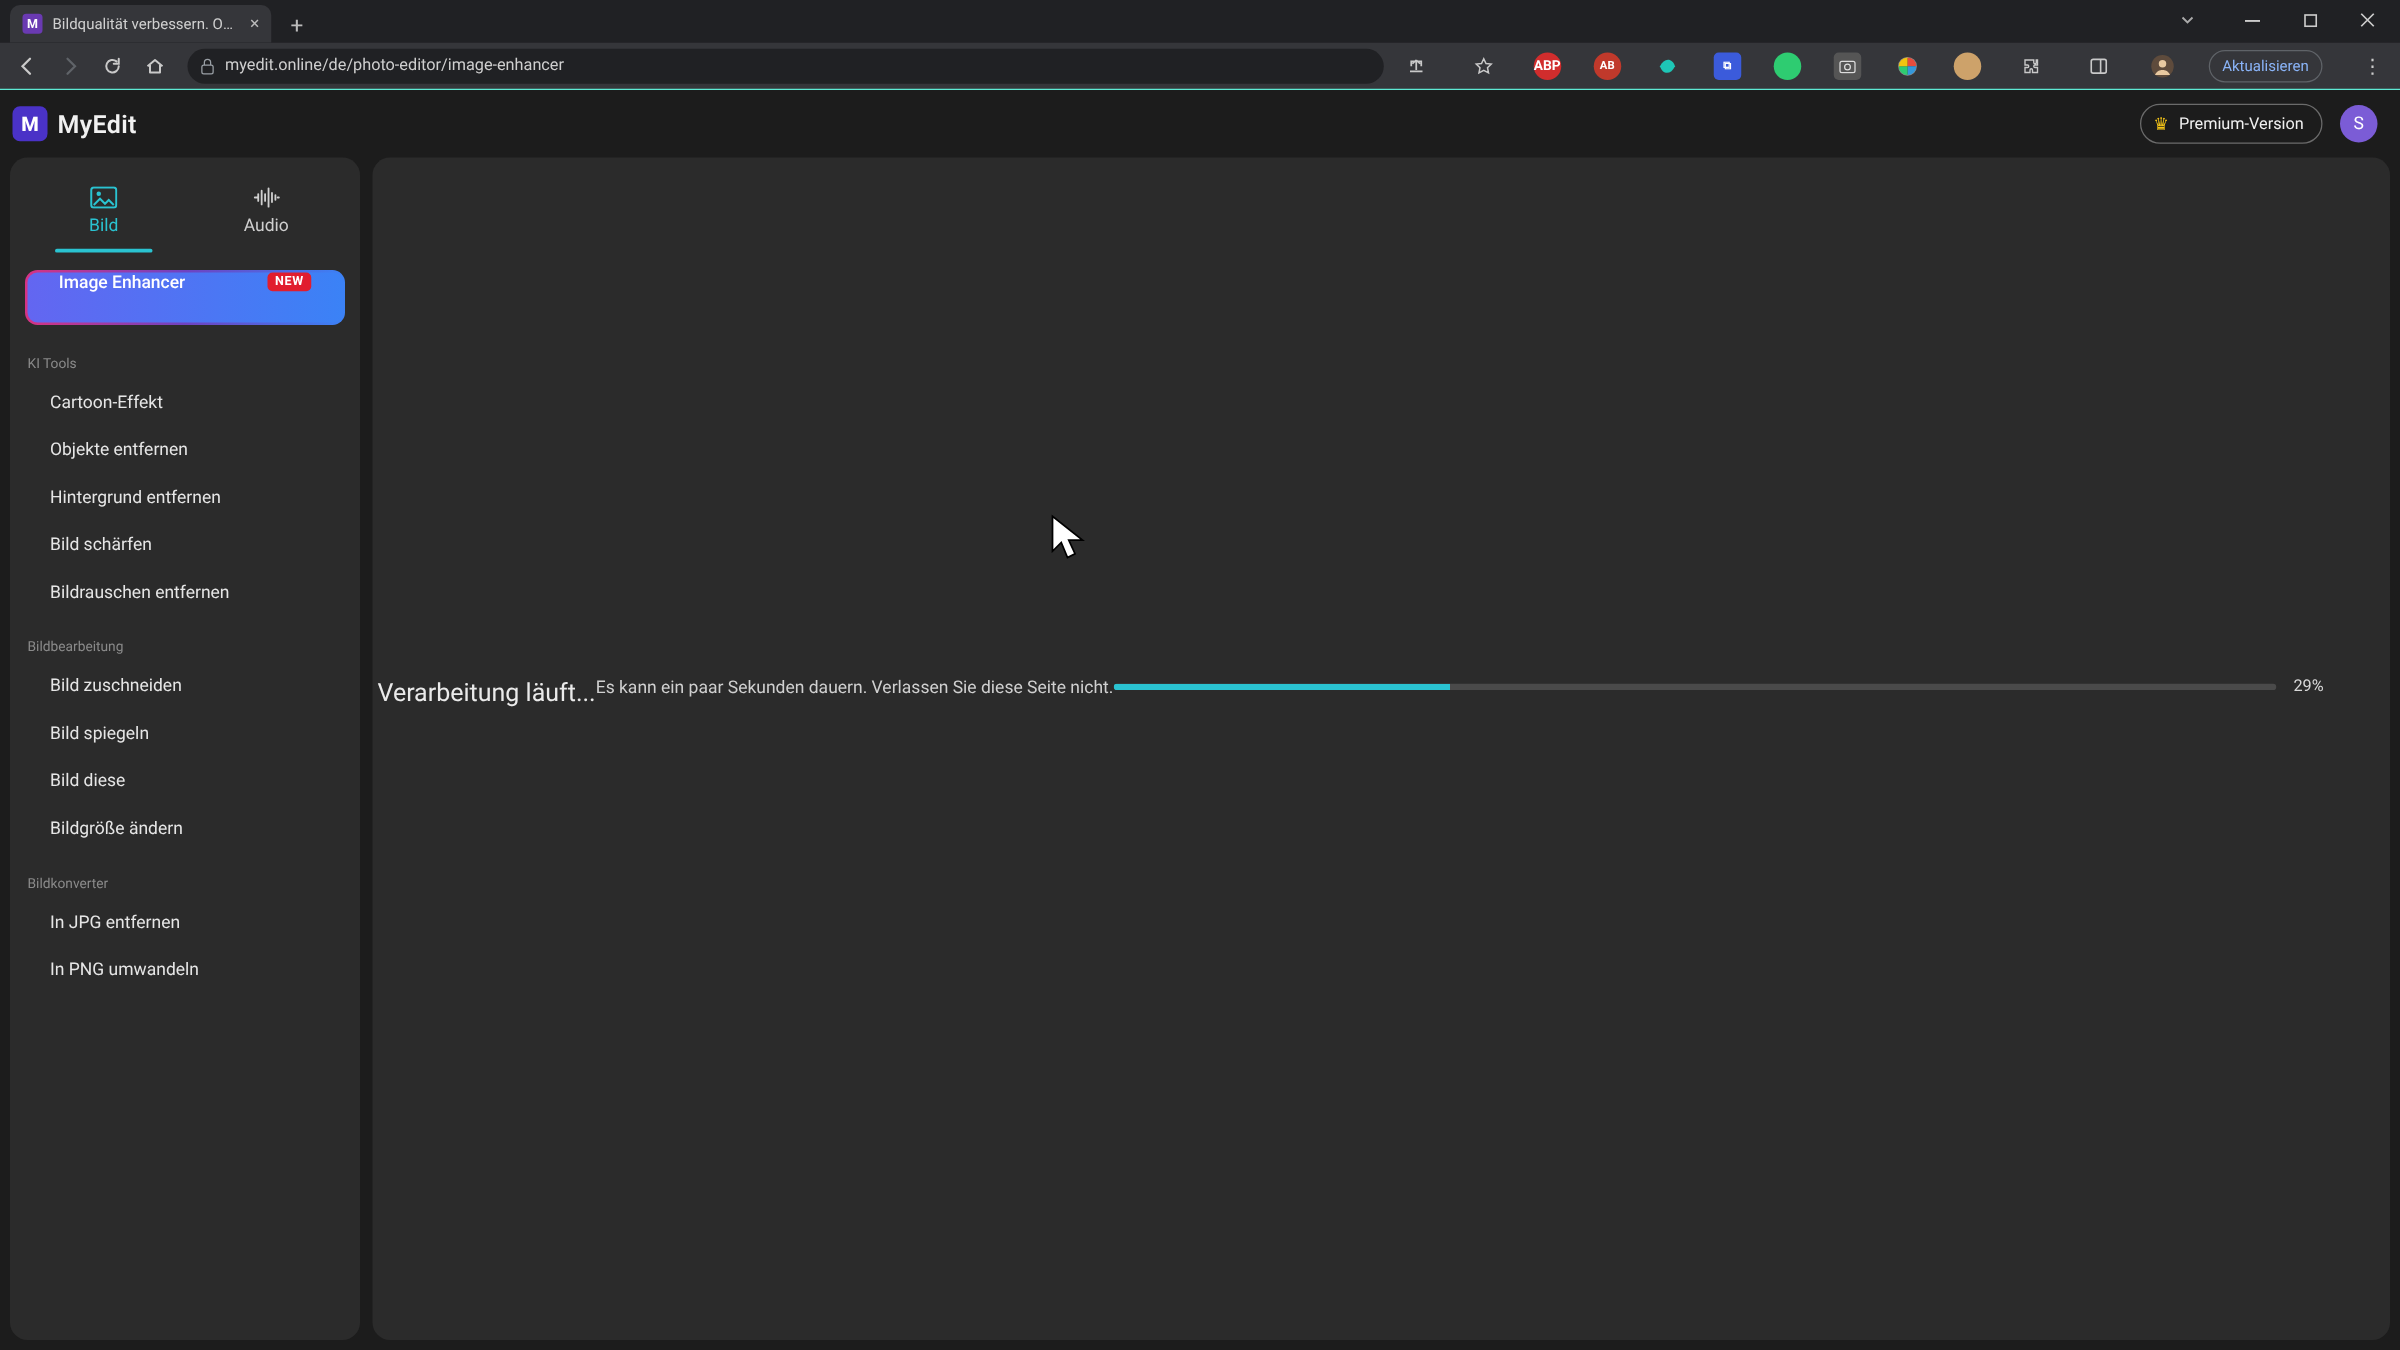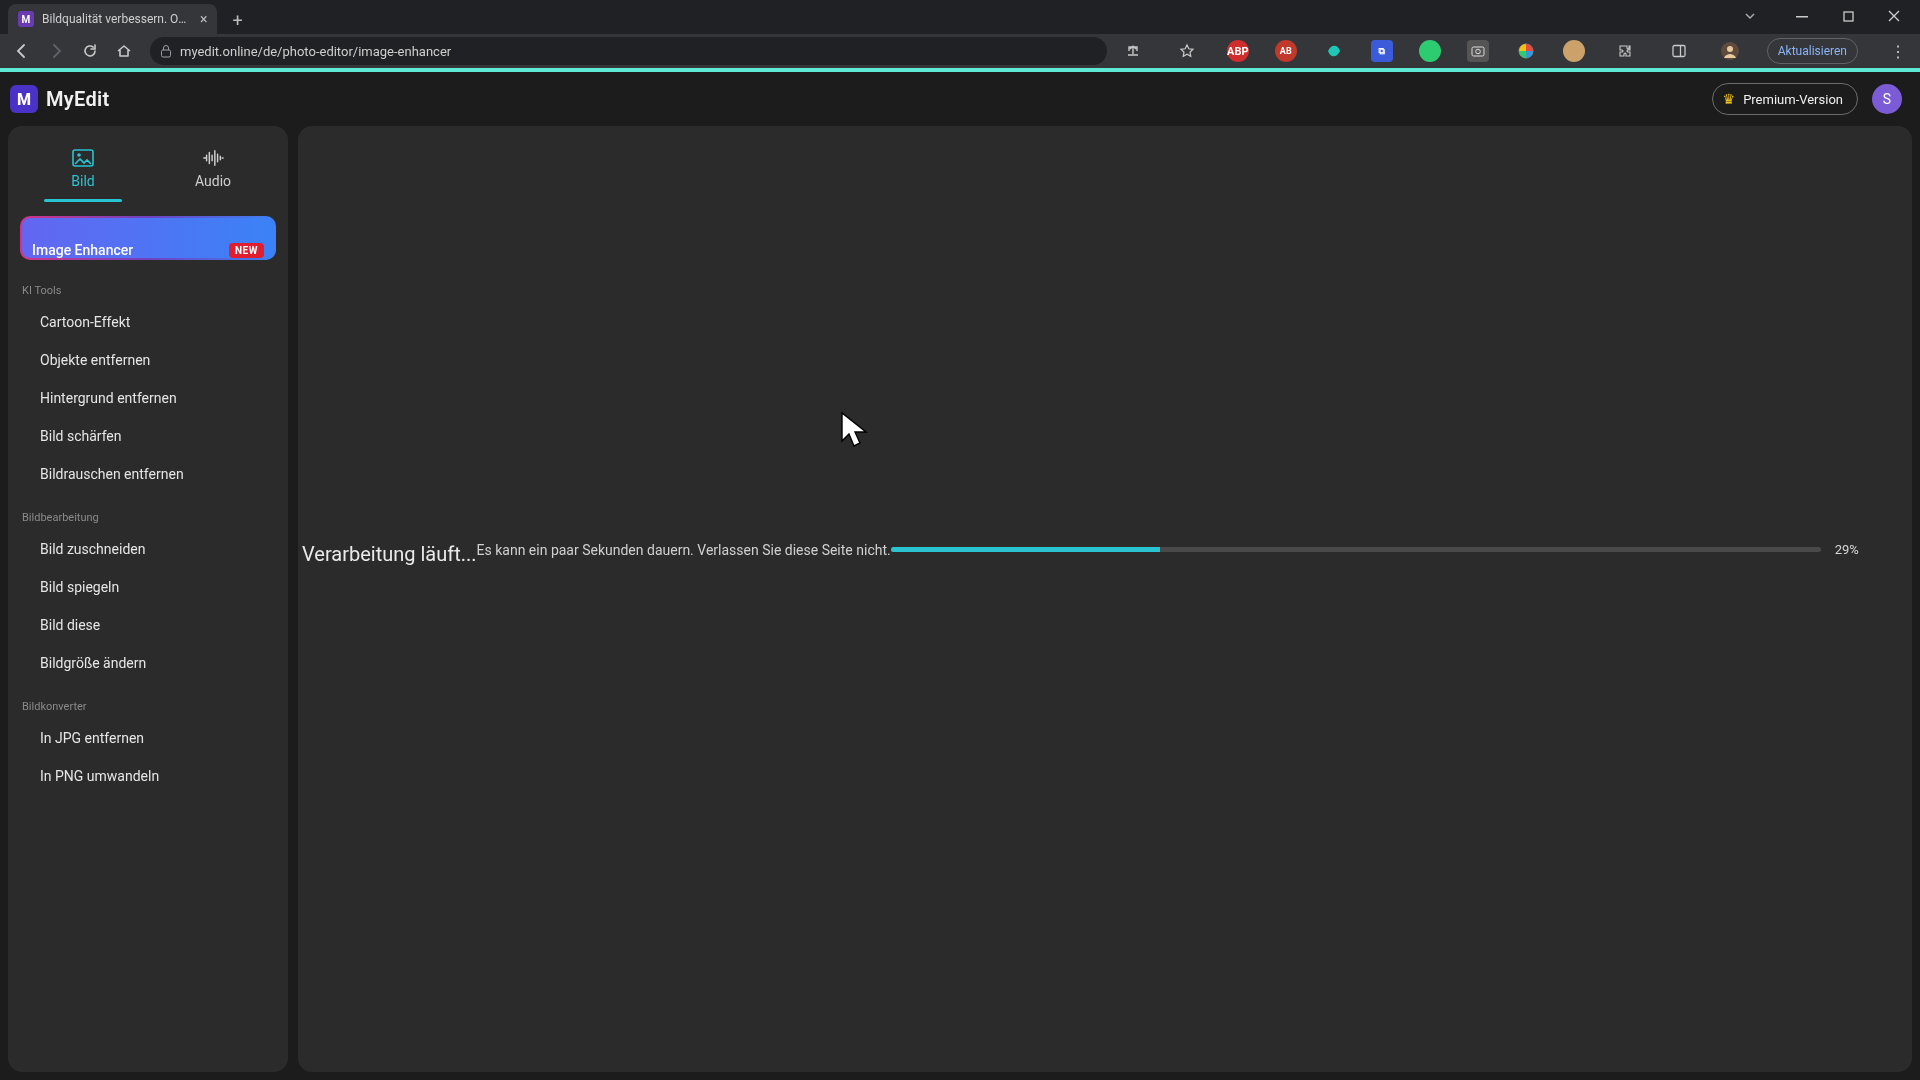--- a/index.html
+++ b/index.html
@@ -10,21 +10,21 @@
   .tabstrip { height: 34px; background: #202124; display: flex; align-items: flex-end; padding: 0 8px; position: relative; }
   .tab { display: flex; align-items: center; gap: 8px; height: 30px; background: #35363a; border-radius: 8px 8px 0 0; padding: 0 10px; max-width: 230px; font-size: 12px; color: #d0d0d0; }
   .tab .favicon { width: 16px; height: 16px; background: #6a3ab2; border-radius: 3px; display:flex; align-items:center; justify-content:center; font-size:10px; color:#fff; font-weight:700; }
   .tab .title { white-space: nowrap; overflow: hidden; text-overflow: ellipsis; max-width: 150px; }
   .tab .close { color:#bbb; font-size:14px; line-height:1; }
   .newtab { width: 28px; height: 28px; display:flex; align-items:center; justify-content:center; color:#bbb; font-size:18px; margin-left:6px; }
   .win-controls { position:absolute; right:4px; top:2px; display:flex; gap:2px; }
   .win-controls div { width:44px; height:28px; display:flex; align-items:center; justify-content:center; color:#ccc; font-size:12px; }
   .caret-down { width:40px; height:28px; display:flex; align-items:center; justify-content:center; color:#aaa; position:absolute; right:150px; top:2px; }
 
-  .toolbar { height: 38px; background: #35363a; display:flex; align-items:center; padding: 0 8px; gap: 6px; border-bottom:4px solid #5eead4; }
+  .toolbar { height: 38px; background: #35363a; display:flex; align-items:center; padding: 0 8px; gap: 6px; border-bottom:1px solid #5eead4; }
   .nav-btn { width: 28px; height:28px; display:flex; align-items:center; justify-content:center; color:#9aa0a6; border-radius:50%; }
   .nav-btn.disabled { color:#5f6368; }
   .addrbar { flex:1; height:28px; background:#202124; border-radius:14px; display:flex; align-items:center; padding:0 10px; gap:8px; margin: 0 6px; }
   .lock { color:#9aa0a6; font-size:12px; }
   .url { color:#cfcfcf; font-size:13px; }
   .ext-area { display:flex; align-items:center; gap:26px; }
   .ext-ic { width:22px; height:22px; border-radius:50%; display:flex; align-items:center; justify-content:center; font-size:11px; font-weight:700; }
   .pill-btn { height:26px; border:1px solid #5f6368; border-radius:13px; padding:0 10px; display:flex; align-items:center; color:#8ab4f8; font-size:12px; }
   .kebab { color:#ccc; padding:0 6px; }
 
@@ -43,21 +43,21 @@
 
   
   .sidebar { width:280px; background:#2b2b2b; border-radius:14px; padding:10px 10px 16px 10px; display:flex; flex-direction:column; }
   .mode-tabs { display:flex; height:66px; }
   .mode-tab { flex:1; display:flex; flex-direction:column; align-items:center; justify-content:center; gap:6px; color:#cfcfcf; font-size:14px; cursor:pointer; position:relative; }
   .mode-tab.active { color:#2ac3d1; }
   .mode-tab.active::after { content:""; position:absolute; bottom:0; left:20%; right:20%; height:3px; background:#2ac3d1; border-radius:2px; }
   .mode-ic { width:22px; height:18px; display:flex; align-items:center; justify-content:center; }
 
   .hero-tool { margin:14px 2px 6px 2px; height:44px; border-radius:10px; padding:2px; background:linear-gradient(90deg,#d63384,#6f42c1,#3b82f6); }
-  .hero-inner { height:100%; border-radius:8px; background:linear-gradient(90deg,#6366f1,#3b82f6); display:flex; align-items:flex-end; justify-content:space-between; padding:0 10px; }
+  .hero-inner { height:100%; border-radius:8px; background:linear-gradient(90deg,#6366f1,#3b82f6); display:flex; align-items:flex-start; justify-content:space-between; padding:0 25px; }
   .hero-label { color:#fff; font-size:14px; font-weight:500; }
   .badge-new { background:#e11d2e; color:#fff; font-size:10px; font-weight:700; padding:2px 6px; border-radius:4px; letter-spacing:.5px; }
 
   .group-hdr { color:#8a8a8a; font-size:11px; margin:18px 4px 6px 4px; }
   .tool-item { height:38px; display:flex; align-items:center; padding:0 12px 0 22px; color:#e6e6e6; font-size:14px; border-radius:8px; cursor:pointer; }
 
   
   .main { flex:1; background:#2b2b2b; border-radius:14px; position:relative; overflow:hidden; }
   .progress-wrap { position:absolute; left:4px; right:0; top:44%; display:flex; align-items:flex-start; }
   .ptitle { font-size:20px; color:#eaeaea; margin-bottom:6px; }

